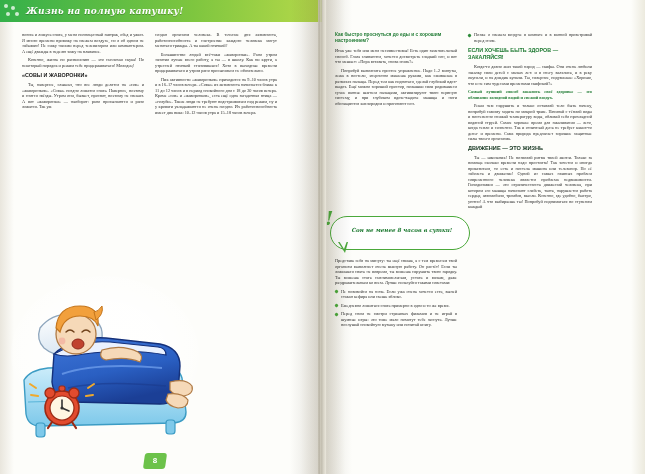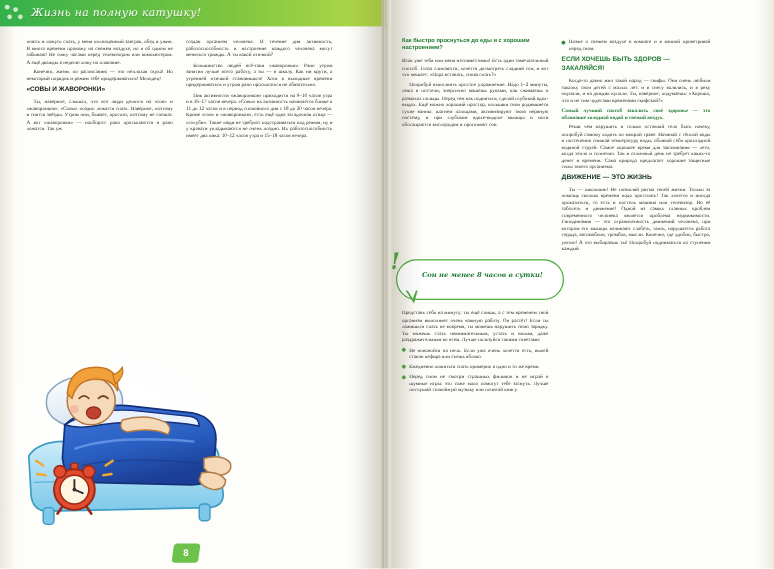--- a/index.html
+++ b/index.html
@@ -60,21 +60,21 @@
     width: 322px;
     background: linear-gradient(to right, #34b04a, #7ec63f 60%, #b6d94a);
   }
   .banner-left .btext {
     position: absolute;
     left: 26px;
     top: 6px;
     color: #ffffff;
     font-family: "DejaVu Serif", serif;
     font-style: italic;
-    font-weight: normal;
+    font-weight: bold;
     font-size: 9px;
     letter-spacing: .3px;
     white-space: nowrap;
     text-shadow: 0 1px 0 rgba(0,0,0,.25);
   }
   .banner-dots {
     position: absolute;
     top: 4px;
     left: 4px;
     width: 16px;

